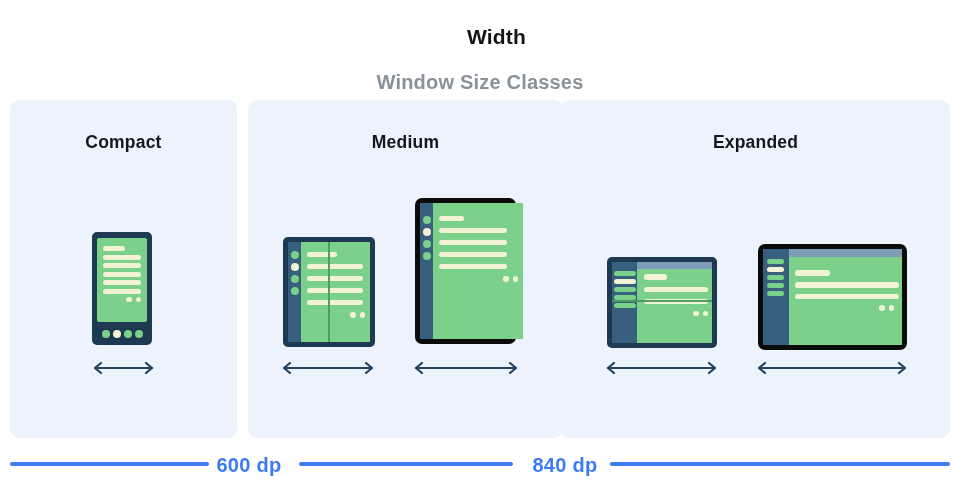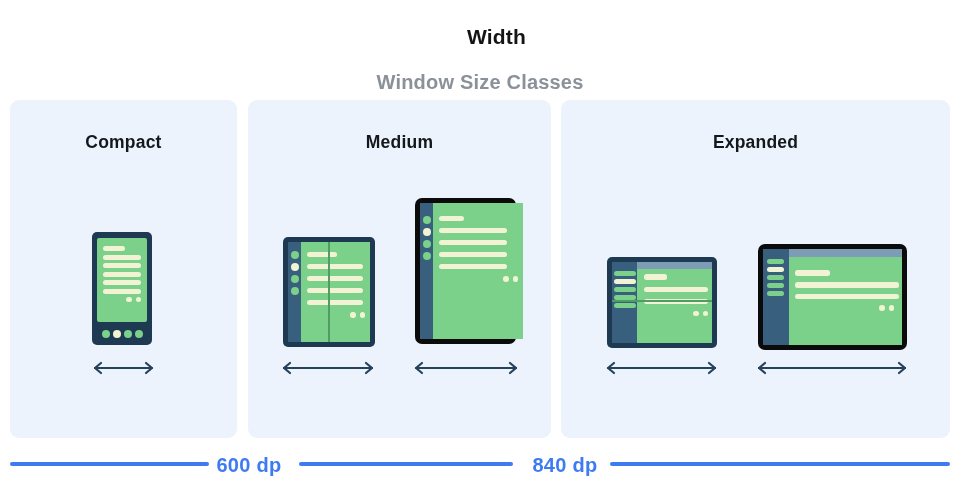--- a/index.html
+++ b/index.html
@@ -8,21 +8,21 @@
 
   
   .hdr-title{position:absolute;top:25px;left:0;right:0;text-align:center;
              font-size:21px;font-weight:700;color:#141414;letter-spacing:.2px;margin-left:33px;}
   .hdr-sub{position:absolute;top:53px;left:0;right:0;text-align:center;
            font-size:20px;font-weight:700;color:var(--subtitle-gray,#8a9199);letter-spacing:.2px;margin-top:18px;}
 
   
   .panel{position:absolute;top:100px;height:338px;background:var(--panel-bg,#ecf3fc);border-radius:9px;}
   .panel.compact{left:10px;width:227px;}
-  .panel.medium{left:248px;width:303px;}
+  .panel.medium{left:248px;width:303px;padding-left:12px;}
   .panel.expanded{left:561px;width:389px;}
   .panel-title{position:absolute;top:32px;left:0;right:0;text-align:center;
                font-size:17.5px;font-weight:700;color:#15181b;letter-spacing:.2px;}
 
   
   .ln{background:var(--accent-cream,#f2f3d4);border-radius:2.5px;height:5px;}
   .grn{background:var(--screen-green,#7bd189) !important;}
   .crm{background:var(--accent-cream,#f2f3d4) !important;}
   .mini-dots{display:flex;justify-content:flex-end;gap:4px;}
   .mini-dots i{width:5.5px;height:5.5px;border-radius:50%;background:var(--accent-cream,#f2f3d4);}

